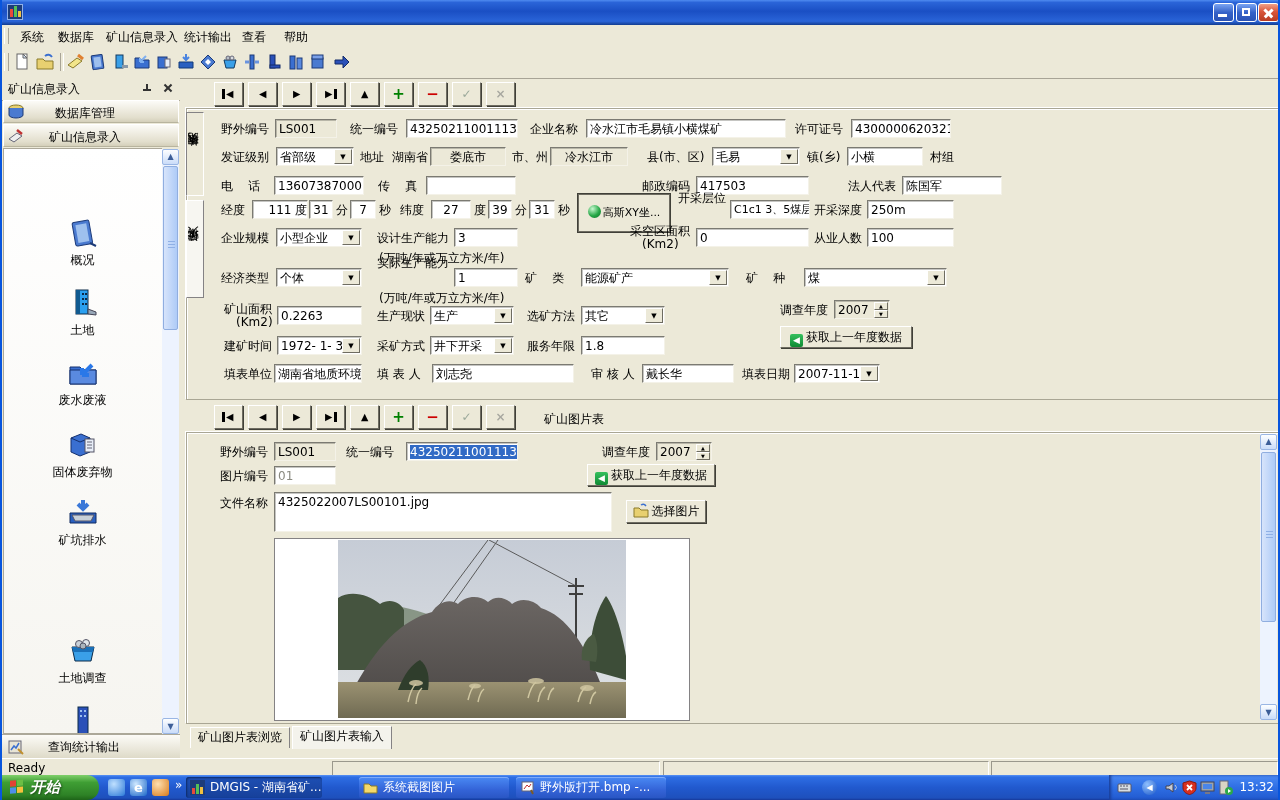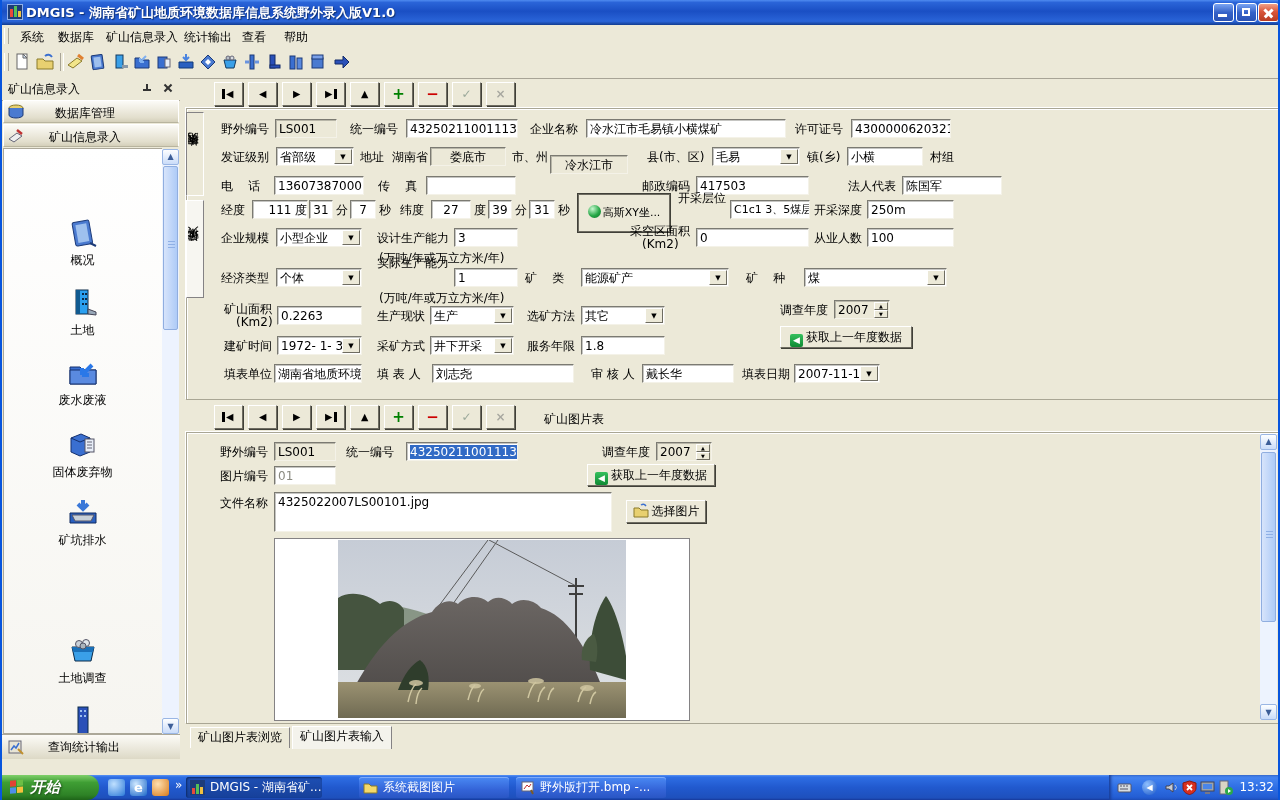--- a/index.html
+++ b/index.html
@@ -112,21 +112,20 @@
 <body>
 
 <div id="app">
 
   <div class="titlebar">
     <div class="appicon">
         <i style="left:2px;height:8px;background:#E84A3A"></i>
         <i style="left:6px;height:11px;background:#55C055"></i>
         <i style="left:10px;height:6px;background:#F0C040"></i>
       </div>
-    <div class="title">DMGIS - 湖南省矿山地质环境数据库信息系统野外录入版V1.0</div>
     <div class="winbtn" style="left:1211px">
         <span class="bar"></span>
       </div>
     <div class="winbtn" style="left:1234px">
         <span class="sq"></span>
       </div>
     <div class="winbtn close" style="left:1256px">
         <span class="x1"></span>
         <span class="x2"></span>
       </div>
@@ -382,21 +381,21 @@
   <div class="inp" style="left:584px;top:119px;width:200px">冷水江市毛易镇小横煤矿</div>
   <div class="lbl" style="left:793px;top:122px">许可证号</div>
   <div class="inp" style="left:849px;top:119px;width:100px">4300000620321</div>
 
   <div class="lbl" style="left:219px;top:150px">发证级别</div>
   <div class="cmb" style="left:274px;top:147px;width:78px"><span>省部级</span><span class="drop">▼</span></div>
   <div class="lbl" style="left:358px;top:150px">地址</div>
   <div class="lbl" style="left:390px;top:150px">湖南省</div>
   <div class="inp ro center" style="left:428px;top:147px;width:76px">娄底市</div>
   <div class="lbl" style="left:510px;top:150px">市、州</div>
-  <div class="inp ro center" style="left:548px;top:155px;width:78px">冷水江市</div>
+  <div class="inp ro center" style="left:548px;top:147px;width:78px">冷水江市</div>
   <div class="lbl" style="left:645px;top:150px">县(市、区)</div>
   <div class="cmb" style="left:710px;top:147px;width:88px"><span>毛易</span><span class="drop">▼</span></div>
   <div class="lbl" style="left:805px;top:150px">镇(乡)</div>
   <div class="inp" style="left:845px;top:147px;width:76px">小横</div>
   <div class="lbl" style="left:928px;top:150px">村组</div>
 
   <div class="lbl" style="left:219px;top:179px">电    话</div>
   <div class="inp" style="left:272px;top:176px;width:90px">13607387000</div>
   <div class="lbl" style="left:376px;top:179px">传    真</div>
   <div class="inp" style="left:424px;top:176px;width:90px"></div>
@@ -554,20 +553,26 @@
     <div class="sb-btn" style="top:0">▲</div>
     <div class="sb-thumb" style="top:18px;height:170px">
         <span class="sb-grip" style="top:78px"></span>
       </div>
     <div class="sb-btn" style="top:270px;line-height:15px">▼</div>
   </div>
 
   <div class="btab" style="left:188px;top:727px;width:100px">矿山图片表浏览</div>
   <div class="btab active" style="left:290px;top:726px;width:100px">矿山图片表输入</div>
 
+  <div class="statusbar">
+    <div class="lbl" style="left:6px;top:2px">Ready</div>
+    <div class="spanel" style="left:330px;width:326px"></div>
+    <div class="spanel" style="left:661px;width:324px"></div>
+    <div class="spanel" style="left:989px;width:285px"></div>
+  </div>
 
   <div class="taskbar">
     <div class="startbtn">
       <span class="flag">
         <i style="left:0;top:0;background:#E34234"></i>
           <i style="left:7px;top:0;background:#6CBE45"></i>
         <i style="left:0;top:7px;background:#4F8FE8"></i>
           <i style="left:7px;top:7px;background:#F5C13D"></i>
       </span>
       <span style="margin-left:28px">开始</span>

